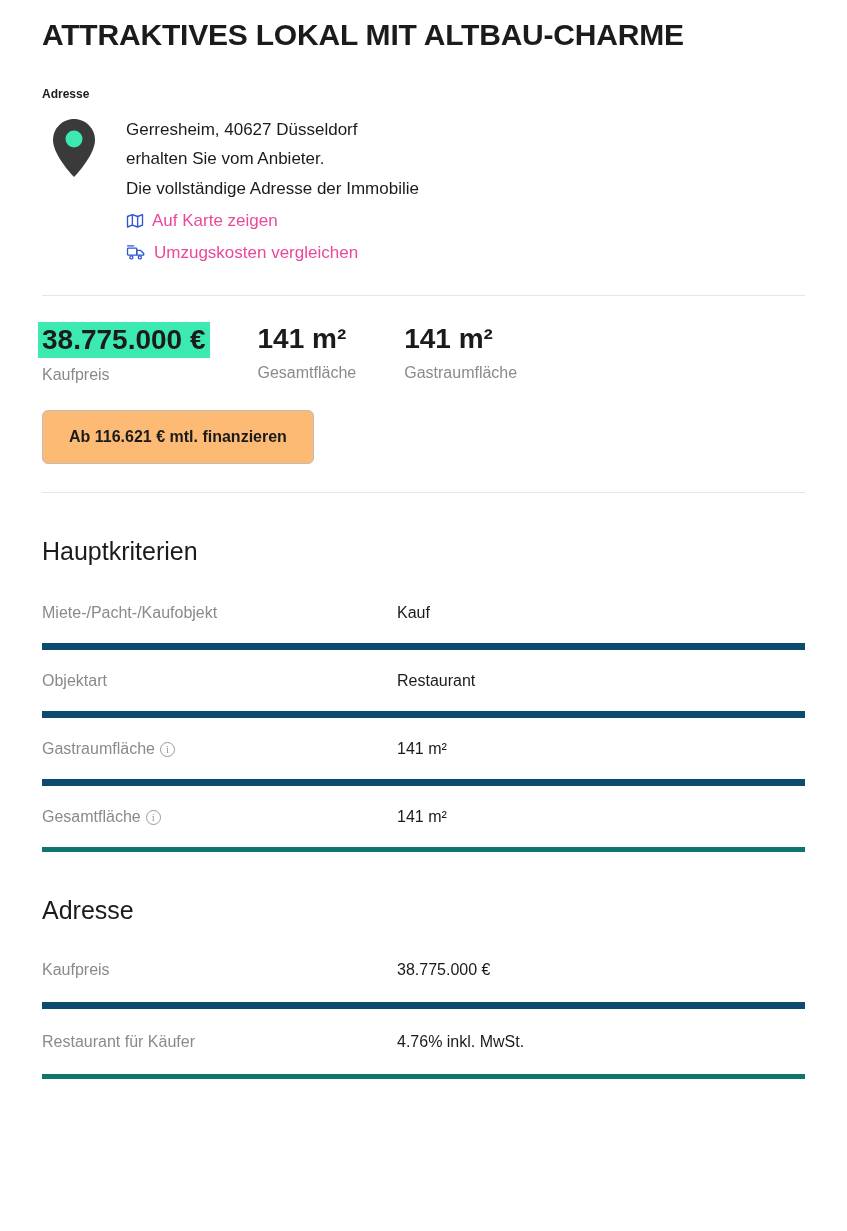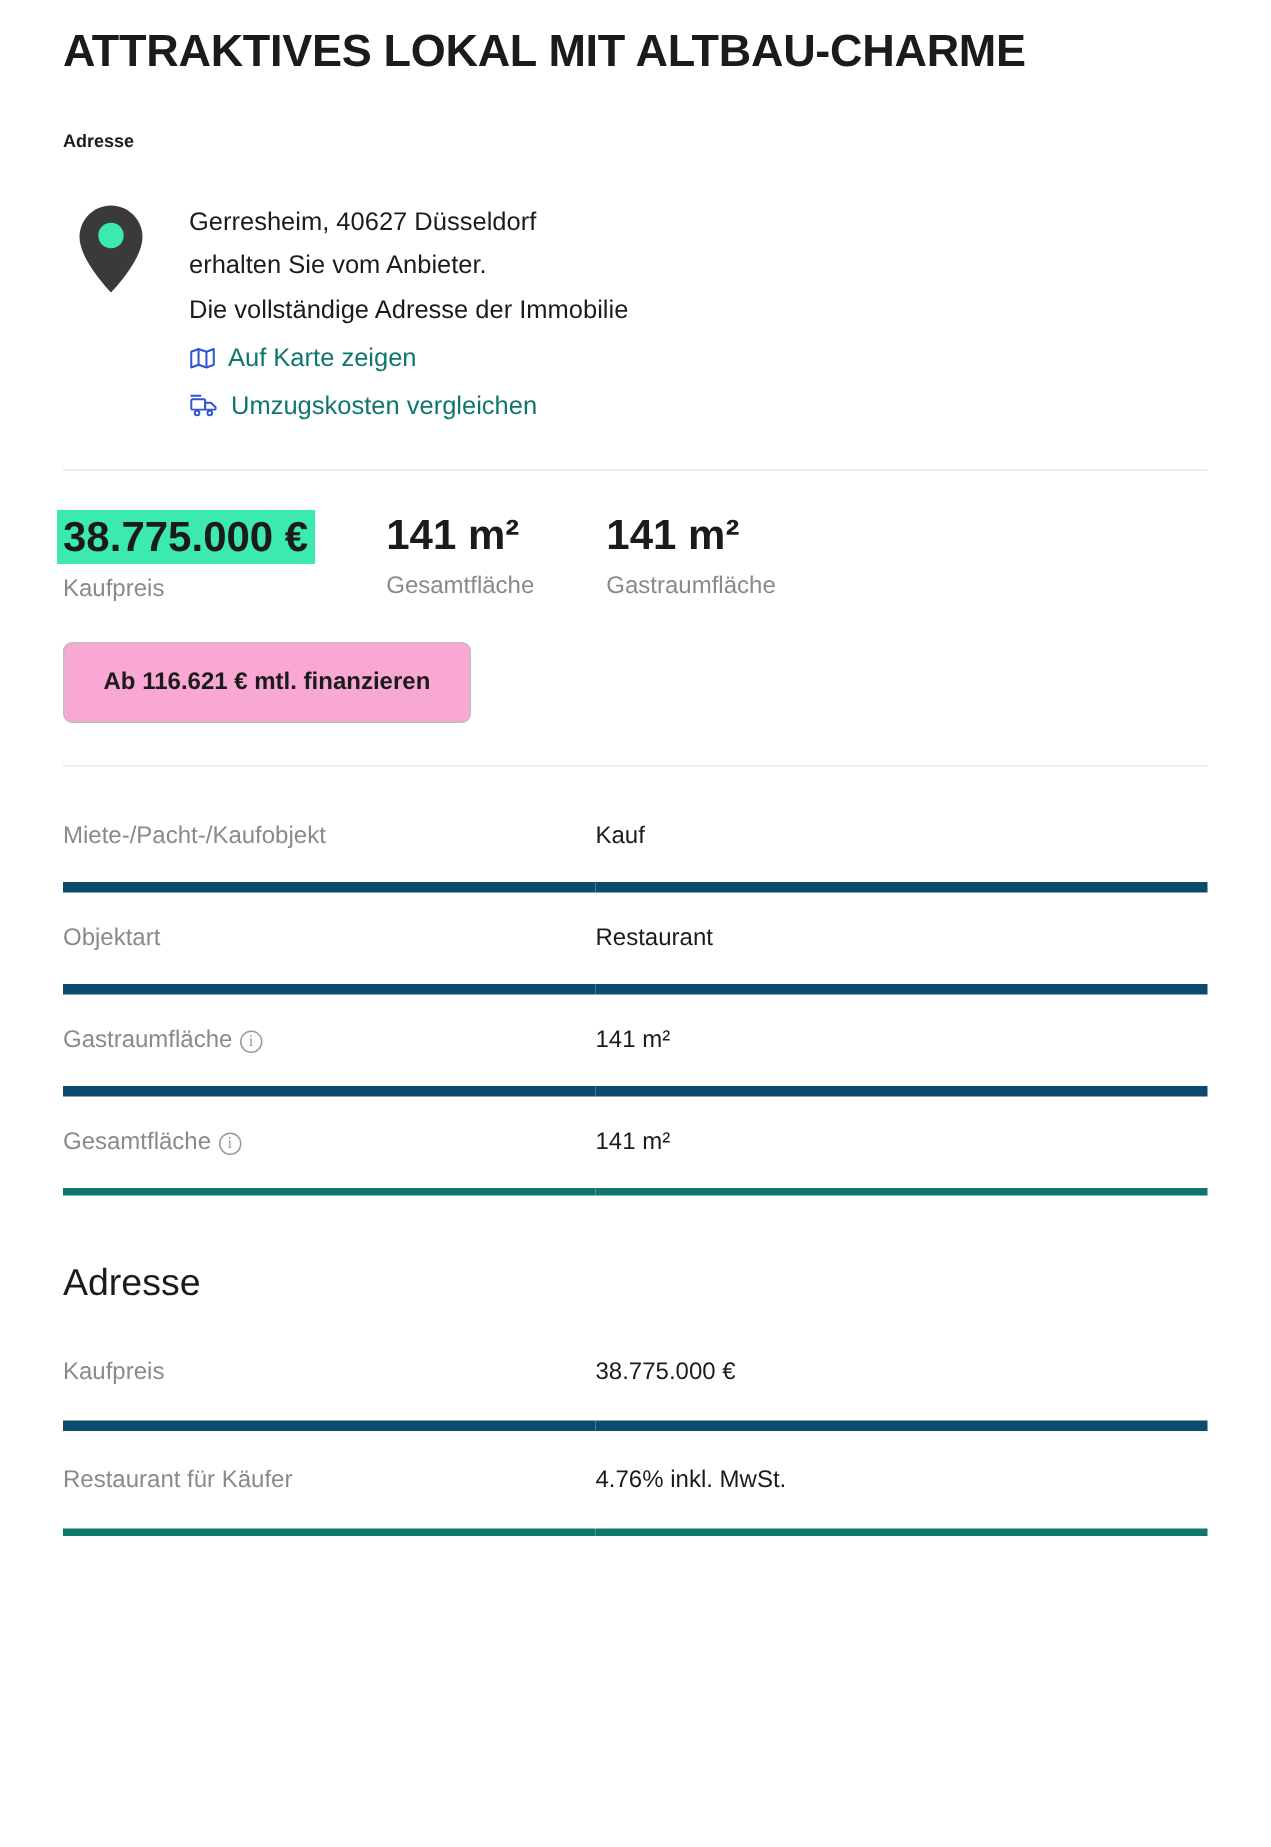--- a/index.html
+++ b/index.html
@@ -35,21 +35,21 @@
   
   .section-label {
     font-size: 12px;
     font-weight: 700;
     margin: 34px 0 0 0;
     color: #1b1b1b;
   }
   .address-row {
     display: flex;
     align-items: flex-start;
-    margin-top: 32px;
+    margin-top: 14px;
   }
   .pin-wrap {
     width: 84px;
     flex: 0 0 84px;
     display: flex;
     justify-content: flex-start;
     padding-left: 8px;
     padding-top: 2px;
   }
   .address-text {
@@ -59,21 +59,21 @@
     color: #1b1b1b;
   }
   .address-line { display: block; }
   .link-row {
     display: flex;
     align-items: center;
     gap: 8px;
     margin-top: 2px;
   }
   .link-row a {
-    color: #0f766e;
+    color: #ec4899;
     text-decoration: none;
     font-size: 17px;
     line-height: 1.75;
   }
   .link-icon { color: #2f55d4; display: inline-flex; align-items: center; }
 
   
   .divider {
     height: 1px;
     background: #e6e6e6;
@@ -106,21 +106,21 @@
     margin-top: 8px;
   }
 
   
   .finance-btn {
     margin-top: 26px;
     display: inline-block;
     padding: 17px 26px;
     border: 1px solid #bdbdbd;
     border-radius: 6px;
-    background: #f9a8d4;
+    background: #fdba74;
     font-size: 16px;
     font-weight: 700;
     color: #1b1b1b;
     cursor: pointer;
     font-family: "Liberation Sans", sans-serif;
   }
 
   
   .block-heading {
     font-size: 25px;
@@ -226,20 +226,21 @@
     <div>
       <span class="fact-value">141 m²</span>
       <div class="fact-label">Gastraumfläche</div>
     </div>
   </div>
 
   <button class="finance-btn">Ab 116.621 € mtl. finanzieren</button>
 
   <hr class="divider">
 
+  <h2 class="block-heading">Hauptkriterien</h2>
 
   <table class="detail-table">
     <tbody>
       <tr>
         <td class="key"><span>Miete-/Pacht-/Kaufobjekt</span></td>
         <td class="val">Kauf</td>
       </tr>
       <tr>
         <td class="key"><span>Objektart</span></td>
         <td class="val">Restaurant</td>

